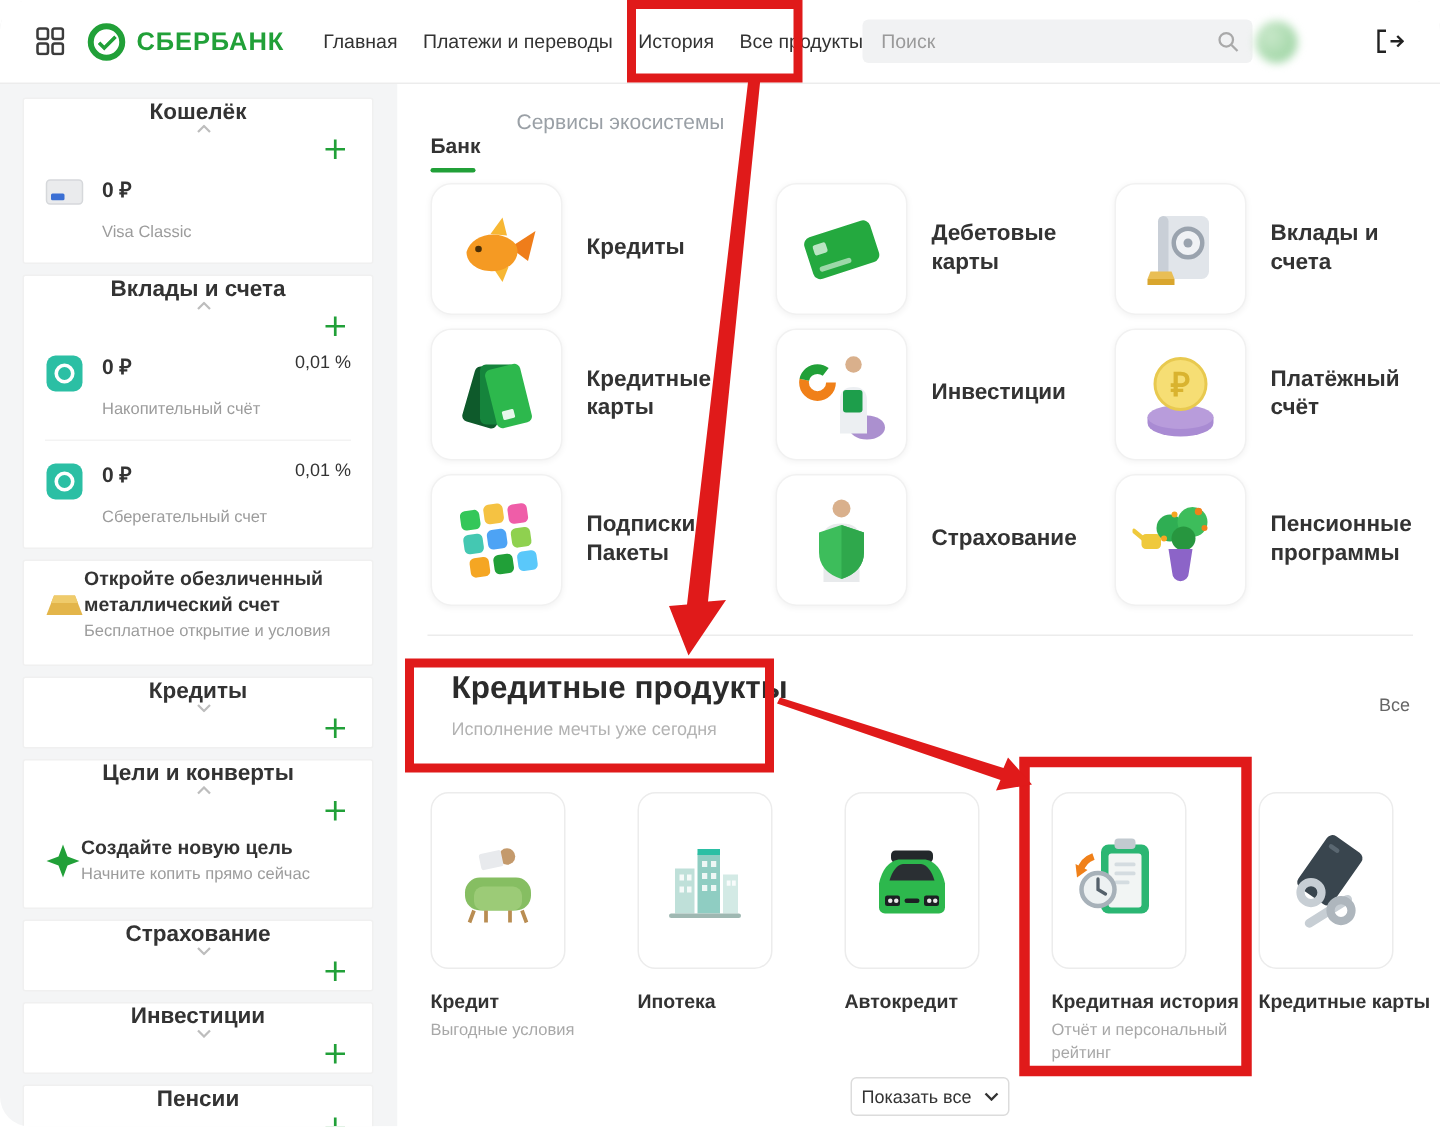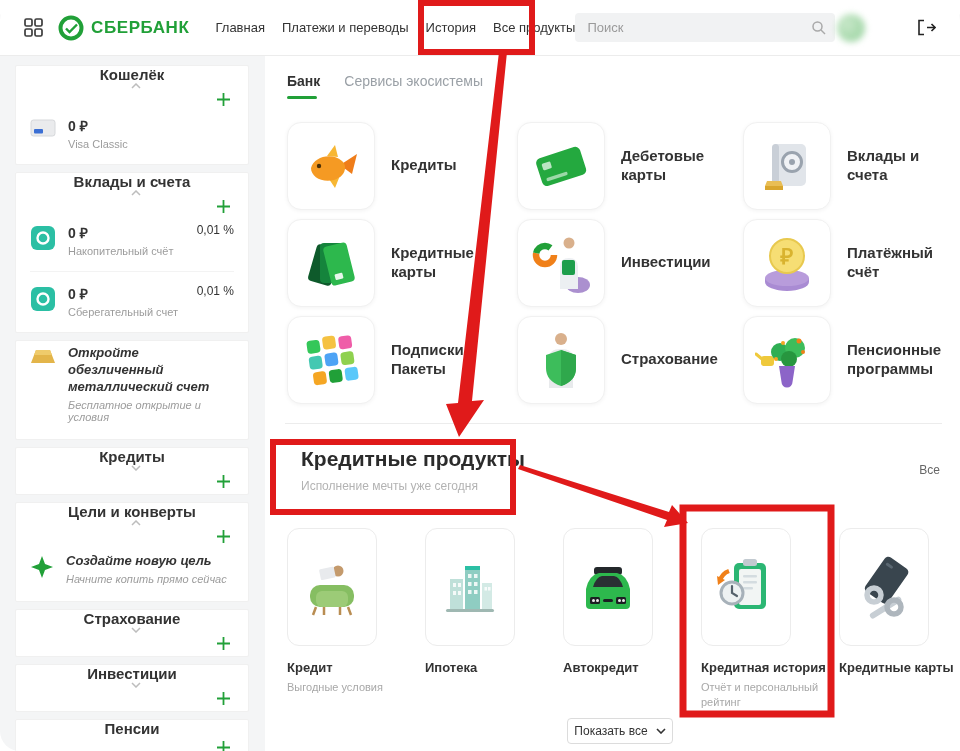--- a/index.html
+++ b/index.html
@@ -28,32 +28,32 @@
   .sb { position:absolute; top:55px; left:0; width:265px; height:696px; background:#f4f5f6;
         padding:10px 16px 0 15px; overflow:hidden; }
   .card { background:#fff; border:1px solid #f0f0f0; border-radius:2px; margin-bottom:7px; padding:0 14px; }
   .sechead { display:flex; align-items:center; min-height:46px; cursor:pointer;flex-direction:column; }
   .st { font-size:15px; font-weight:600; color:#333; }
   .st.small { font-size:12px; font-weight:normal; color:#8f8f8f; }
   .chev { margin-left:8px; display:flex; }
   .plus { margin-left:auto; background:none; border:none; cursor:pointer; display:flex; padding:2px; }
   .acct { display:flex; align-items:flex-start; gap:12px; padding:4px 0 14px; cursor:pointer; }
   .acct .amt { font-size:14px; font-weight:bold; color:#333; }
-  .acct .nm { font-size:11px; color:#9c9c9c; margin-top:3px; }
+  .acct .nm { font-size:11px; color:#9c9c9c; margin-top:14px; }
   .acct .rate { margin-left:auto; font-size:12px; color:#333; }
   .acct + .acct { border-top:1px solid #f3f3f3; padding-top:12px; }
-  .offer { display:flex; align-items:flex-start; gap:12px; padding:4px 0 16px; cursor:pointer;font-style:italic; }
+  .offer { display:flex; align-items:center; padding:4px 0 16px; cursor:pointer; }
   .offer .ot { font-size:13px; font-weight:600; color:#333; line-height:1.3; }
   .offer .os { font-size:11px; color:#9c9c9c; margin-top:3px; }
 
   
   .main { position:absolute; top:55px; left:265px; width:695px; height:696px; background:#fff; }
   .tabs { position:absolute; top:18px; left:22px; display:flex; gap:24px; }
   .tab { font-size:14px; cursor:pointer; color:#9aa0a6; }
-  .tab.active { color:#333; font-weight:600; }
+  .tab.active { color:#333; font-weight:600;margin-top:16px; }
   .tab.active::after { content:""; display:block; height:3px; width:30px; background:#21A038; border-radius:2px; margin-top:7px; }
 
   .pgrid { position:absolute; top:62px; left:22px; display:grid;
            grid-template-columns:230px 226px 208px; grid-auto-rows:97px; }
   .ptile { display:flex; align-items:center; gap:16px; cursor:pointer; }
   .ibox { width:88px; height:88px; border-radius:14px; background:#fff; border:1px solid #f1f1f1;
           box-shadow:0 1px 4px rgba(0,0,0,.05); display:flex; align-items:center; justify-content:center; flex:0 0 88px; }
   .plabel { font-size:15px; font-weight:600; color:#333; line-height:1.25; width:116px; }
 
   .divider { position:absolute; top:368px; left:20px; right:18px; border-top:1px solid #ececec; }

